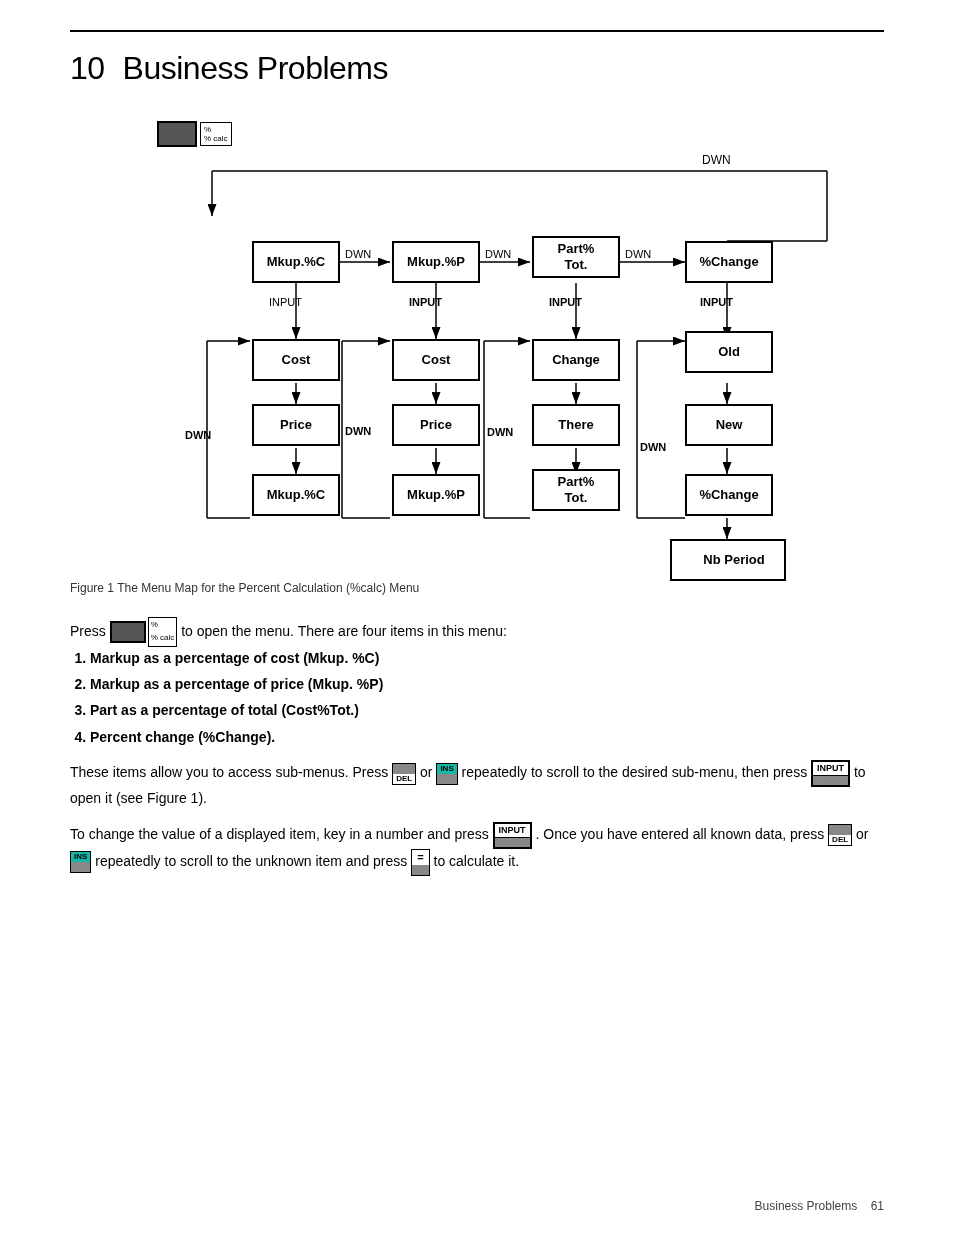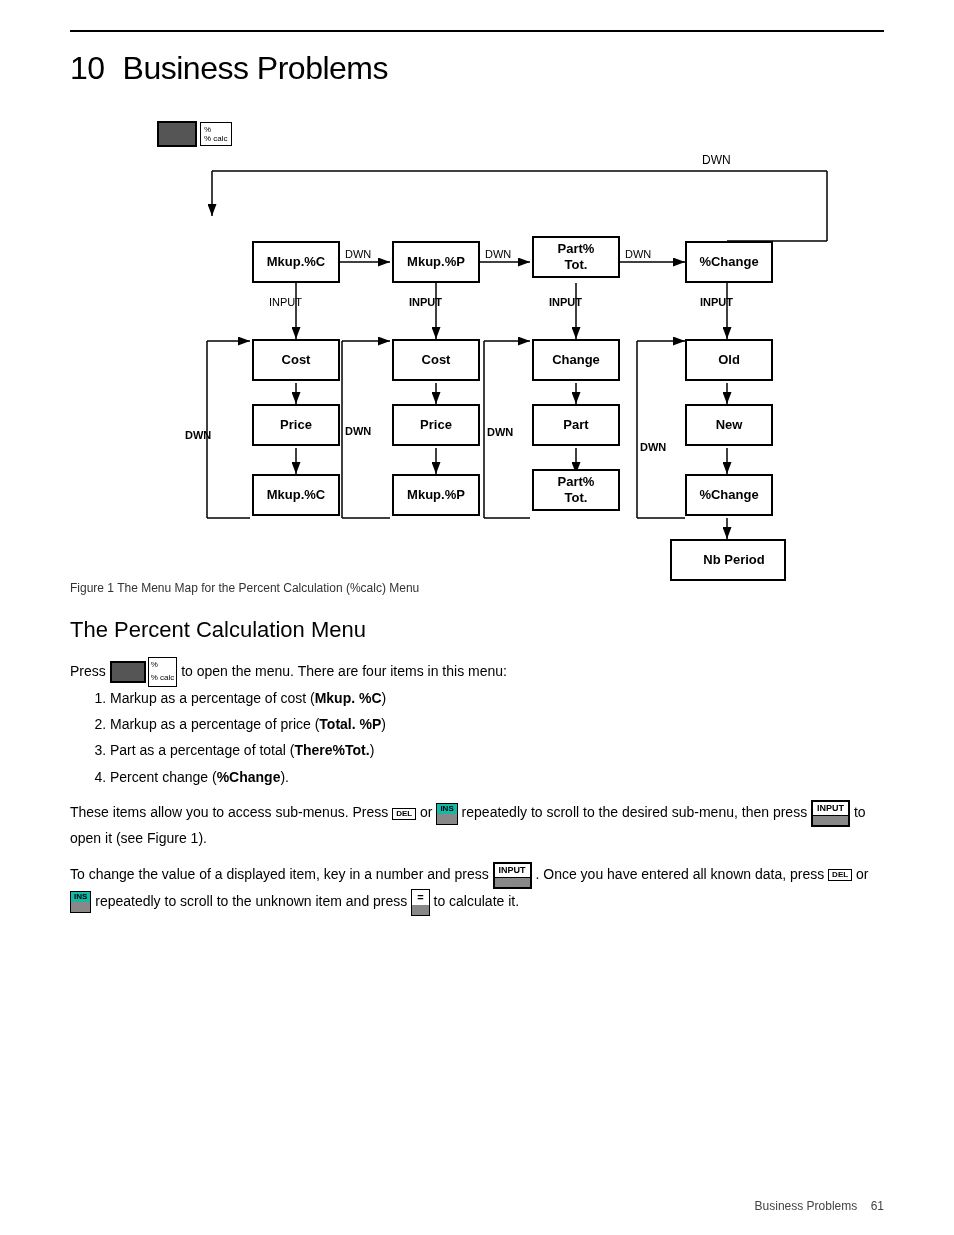--- a/index.html
+++ b/index.html
@@ -99,22 +99,23 @@
       font-weight: normal;
       margin-bottom: 14px;
     }
 
     .body-text {
       font-size: 14px;
       line-height: 1.6;
       margin-bottom: 12px;
     }
     .body-text ol {
-      margin-left: 40px;
+      margin-left: 20px;
       margin-bottom: 10px;
+      font-weight: bold;
     }
     .body-text ol li {
       margin-bottom: 4px;
     }
 
     .footer {
       position: absolute;
       bottom: 22px;
       right: 70px;
       font-size: 12px;
@@ -153,21 +154,21 @@
     .btn-input-bot {
       background: #888;
       font-size: 7px;
       text-align: center;
       padding: 1px 4px;
       color: #888;
     }
 
     .btn-del {
       display: inline-flex;
-      flex-direction: row;
+      flex-direction: column;
       align-items: stretch;
       border: 1.5px solid #000;
       vertical-align: middle;
       background: #fff;
       font-size: 9px;
       line-height: 1;
     }
     .btn-del-top {
       background: #888;
       height: 10px;
@@ -326,58 +327,57 @@
       <div class="box box-wide" style="left:435px; top:125px;">Part%<br>Tot.</div>
 
       <div class="box box-wide" style="left:588px; top:130px;">%Change</div>
 
       <div class="box box-wide" style="left:155px; top:228px;">Cost</div>
 
       <div class="box box-wide" style="left:295px; top:228px;">Cost</div>
 
       <div class="box box-wide" style="left:435px; top:228px;">Change</div>
 
-      <div class="box box-wide" style="left:588px; top:228px;">Old</div>
+      <div class="box box-wide" style="left:588px; top:220px;">Old</div>
 
       <div class="box box-wide" style="left:155px; top:293px;">Price</div>
 
       <div class="box box-wide" style="left:295px; top:293px;">Price</div>
 
-      <div class="box box-wide" style="left:435px; top:293px;">Part</div>
+      <div class="box box-wide" style="left:435px; top:293px;">There</div>
 
       <div class="box box-wide" style="left:588px; top:293px;">New</div>
 
       <div class="box box-wide" style="left:155px; top:363px;">Mkup.%C</div>
 
       <div class="box box-wide" style="left:295px; top:363px;">Mkup.%P</div>
 
       <div class="box box-wide" style="left:435px; top:358px;">Part%<br>Tot.</div>
 
       <div class="box box-wide" style="left:588px; top:363px;">%Change</div>
 
       <div class="box" style="left:573px; top:428px; width:116px; height:42px;padding-left:12px;">Nb  Period</div>
 
     </div>
   </div>
 
   <p class="figure-caption">Figure 1  The Menu Map for the Percent Calculation (%calc) Menu</p>
 
-  <h2 class="section-title">The Percent Calculation Menu</h2>
 
   <div class="body-text">
     <p>Press
       <span class="key">
         <span class="key-main"></span>
         <span class="key-sub">%<br>% calc</span>
       </span>
       to open the menu. There are four items in this menu:</p>
     <ol>
       <li>Markup as a percentage of cost (<strong>Mkup. %C</strong>)</li>
-      <li>Markup as a percentage of price (<strong>Total. %P</strong>)</li>
-      <li>Part as a percentage of total (<strong>There%Tot.</strong>)</li>
+      <li>Markup as a percentage of price (<strong>Mkup. %P</strong>)</li>
+      <li>Part as a percentage of total (<strong>Cost%Tot.</strong>)</li>
       <li>Percent change (<strong>%Change</strong>).</li>
     </ol>
   </div>
 
   <div class="body-text">
     <p>These items allow you to access sub-menus. Press
       <span class="btn-del">
         <span class="btn-del-top"></span>
         <span class="btn-del-bot">DEL</span>
       </span>

